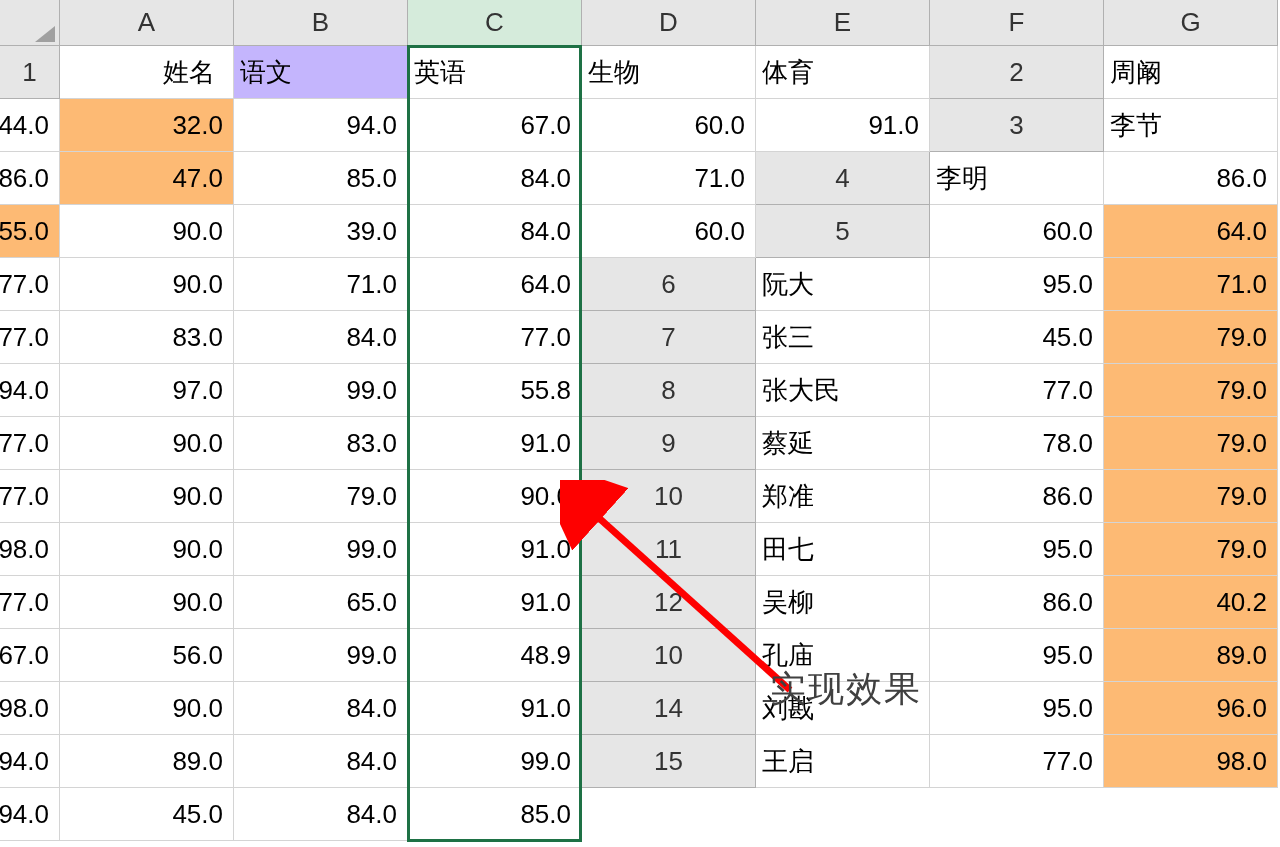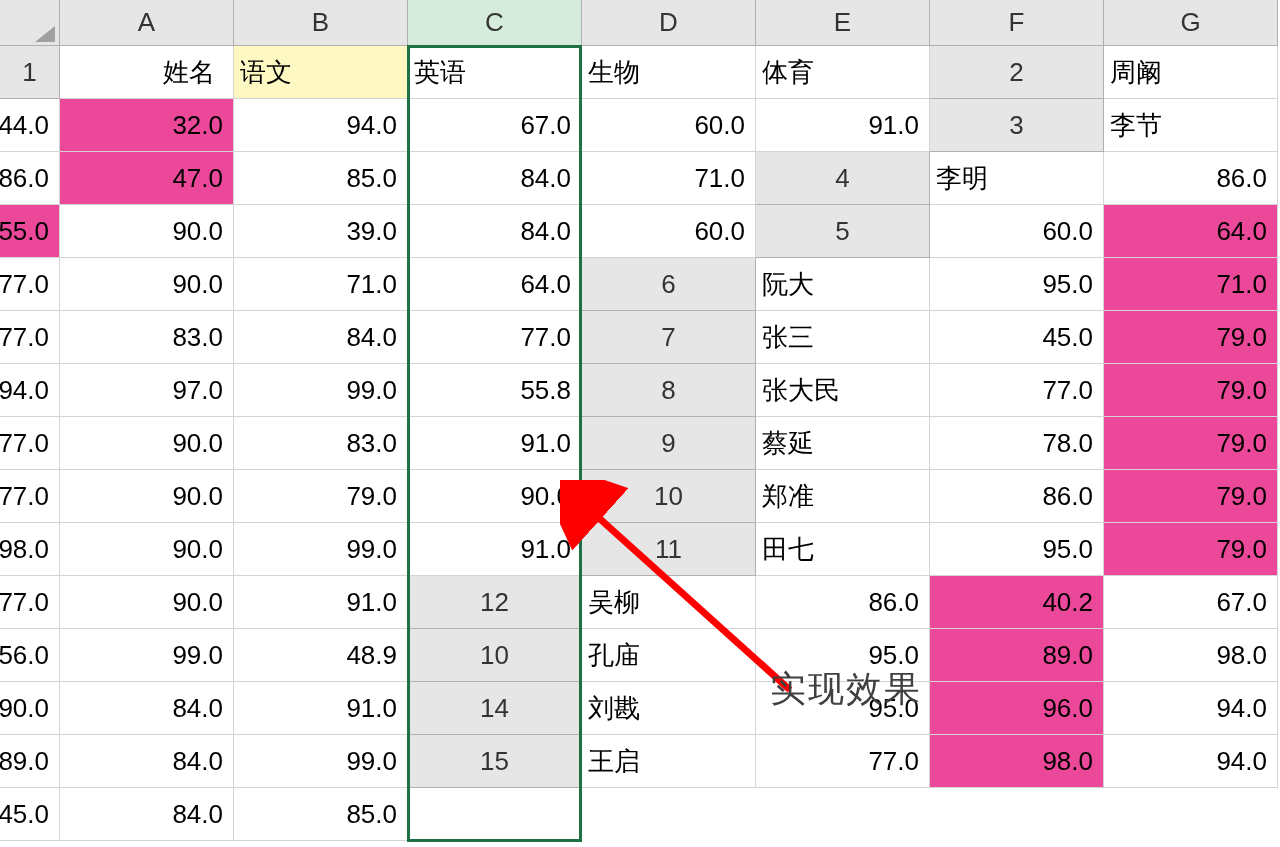--- a/index.html
+++ b/index.html
@@ -67,22 +67,22 @@
       font-size: 26px;
       color: #000;
       overflow: hidden;
       white-space: nowrap;
       background: #ffffff;
     }
     .cell.name-col { justify-content: flex-start; }
     .cell.header-row.name-col { justify-content: flex-end; padding-right: 18px; }
     .cell.header-row { justify-content: flex-start; }
     .cell.num { justify-content: flex-end; padding-right: 10px; }
-    .cell.selected { background: #ec4899; }
-    .cell.header-selected { background: #fef9c3; }
+    .cell.selected { background: #fdba74; }
+    .cell.header-selected { background: #c4b5fd; }
     .selection-box {
       position: absolute;
       border: 3px solid #1e7145;
       pointer-events: none;
       z-index: 10;
     }
     .arrow-overlay {
       position: absolute;
       pointer-events: none;
       z-index: 20;
@@ -185,20 +185,21 @@
     <div class="cell num">98.0</div>
     <div class="cell num">90.0</div>
     <div class="cell num">99.0</div>
     <div class="cell num">91.0</div>
     <div class="row-header">11</div>
     <div class="cell name-col">田七</div>
     <div class="cell num">95.0</div>
     <div class="cell num selected">79.0</div>
     <div class="cell num">77.0</div>
     <div class="cell num">90.0</div>
+    <div class="cell num">65.0</div>
     <div class="cell num">91.0</div>
     <div class="row-header">12</div>
     <div class="cell name-col">吴柳</div>
     <div class="cell num">86.0</div>
     <div class="cell num selected">40.2</div>
     <div class="cell num">67.0</div>
     <div class="cell num">56.0</div>
     <div class="cell num">99.0</div>
     <div class="cell num">48.9</div>
     <div class="row-header">10</div>

